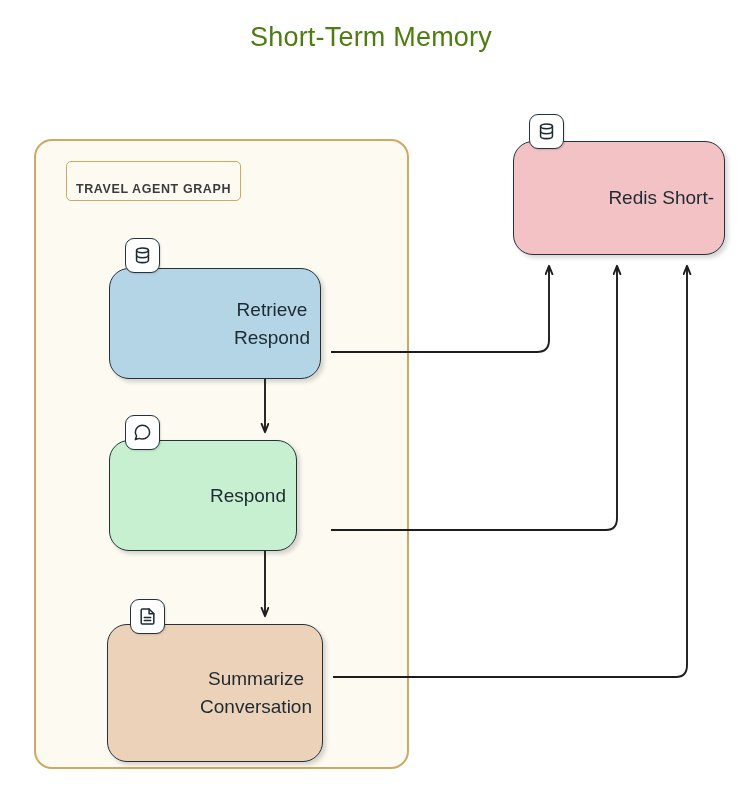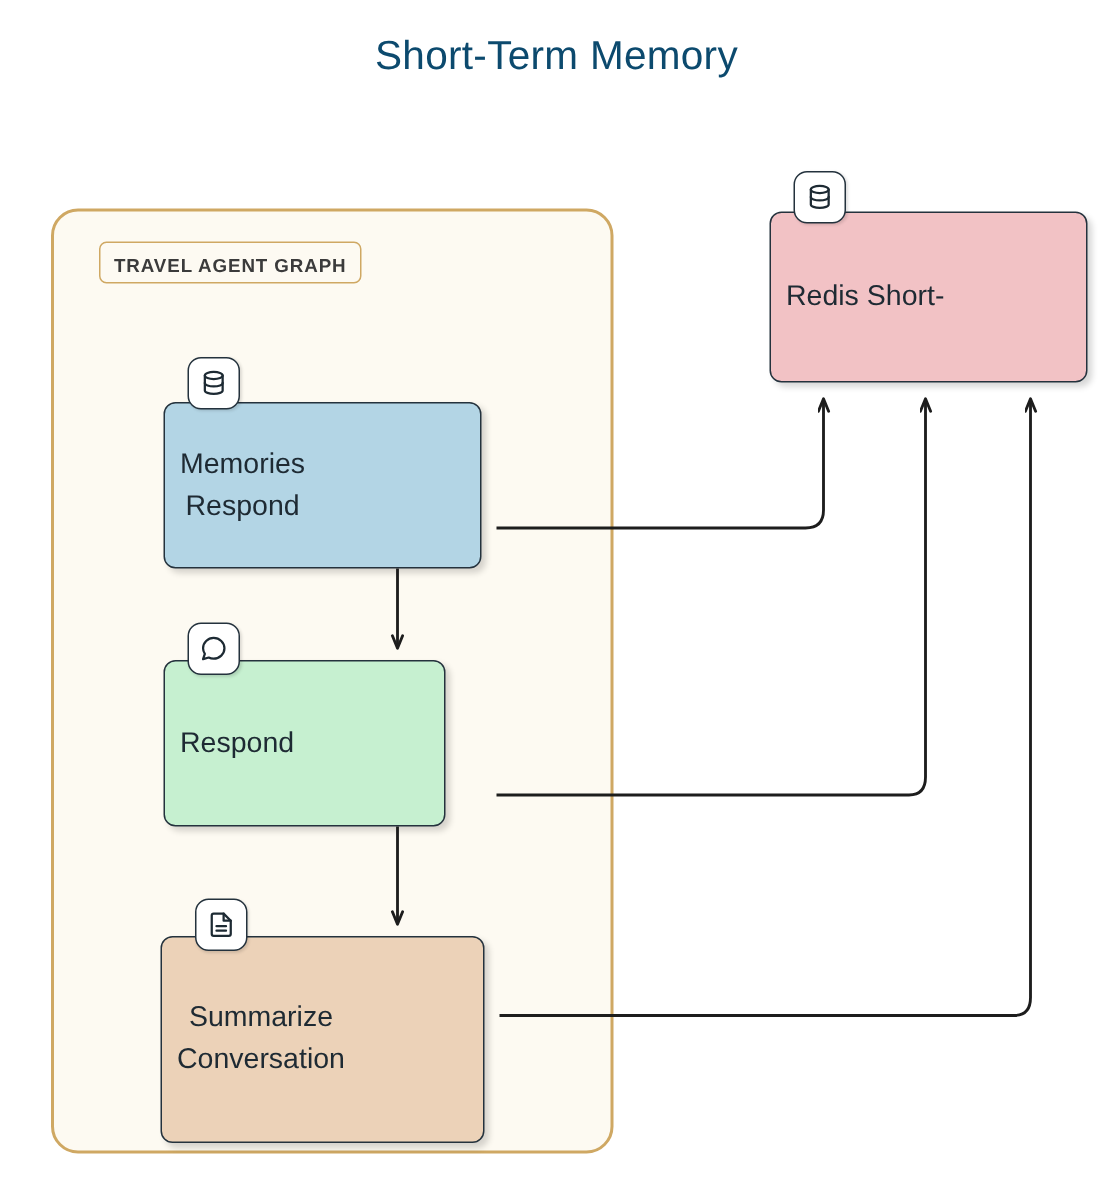--- a/index.html
+++ b/index.html
@@ -19,57 +19,57 @@
     inset: 0;
   }
   #page-title {
     position: absolute;
     left: 0;
     top: 22px;
     width: 742px;
     text-align: center;
     font-size: 27px;
     font-weight: 400;
-    color: #0c4a6e;
+    color: #4d7c0f;
     letter-spacing: 0.2px;
   }
   
   #subgraph-container {
     position: absolute;
     left: 34px;
     top: 139px;
     width: 375px;
     height: 630px;
     background: #fdfaf2;
     border: 2px solid #cfa863;
     border-radius: 18px;
     box-sizing: border-box;
   }
   #subgraph-label {
     position: absolute;
     left: 66px;
     top: 161px;
-    padding: 8px 9px 4px 9px;
+    padding: 20px 9px 4px 9px;
     background: #fdfaf2;
     border: 1px solid #cfa863;
     border-radius: 5px;
     font-size: 12.5px;
     font-weight: bold;
     letter-spacing: 0.6px;
     color: #3b3b3b;
   }
   
   .node {
     position: absolute;
     box-sizing: border-box;
     border: 1.6px solid #24323d;
-    border-radius: 8px;
+    border-radius: 20px;
     display: flex;
     align-items: center;
-    justify-content: flex-start;
+    justify-content: flex-end;
     text-align: center;
     font-size: 19px;
     line-height: 1.45;
     color: #1e2a33;
     box-shadow: 3px 3px 4px rgba(0,0,0,0.16);
   }
   #node-retrieve-memories {
     left: 109px; top: 268px; width: 212px; height: 111px;
     background: #b3d5e5;
   }
@@ -142,21 +142,21 @@
 
     <path class="edge-path" d="M549,352 L549,333 Q549,327 543,327 L337,327" transform="translate(0,0)" style="display:none"></path>
     <path class="edge-path" d="M331,352 L537,352 Q549,352 549,340 L549,266" marker-end="url(#arrowhead)"></path>
 
     <path class="edge-path" d="M331,530 L606,530 Q617,530 617,518 L617,266" marker-end="url(#arrowhead)"></path>
 
     <path class="edge-path" d="M333,677 L676,677 Q687,677 687,665 L687,266" marker-end="url(#arrowhead)"></path>
   </svg>
 
   <div class="node" id="node-retrieve-memories">
-    <span class="node-label"><span>Memories</span><br><span>Respond</span></span>
+    <span class="node-label"><span>Retrieve</span><br><span>Respond</span></span>
   </div>
   <div class="icon-badge" id="icon-badge-retrieve">
     <svg width="19" height="19" viewBox="0 0 24 24" fill="none" stroke="#1d2a33" stroke-width="1.9" stroke-linecap="round" stroke-linejoin="round">
       <ellipse cx="12" cy="5.5" rx="7.5" ry="3"></ellipse>
       <path d="M4.5,5.5 L4.5,18 C4.5,19.7 7.9,21 12,21 C16.1,21 19.5,19.7 19.5,18 L19.5,5.5"></path>
       <path d="M4.5,11.7 C4.5,13.4 7.9,14.7 12,14.7 C16.1,14.7 19.5,13.4 19.5,11.7"></path>
     </svg>
   </div>
 
   <div class="node" id="node-respond">

